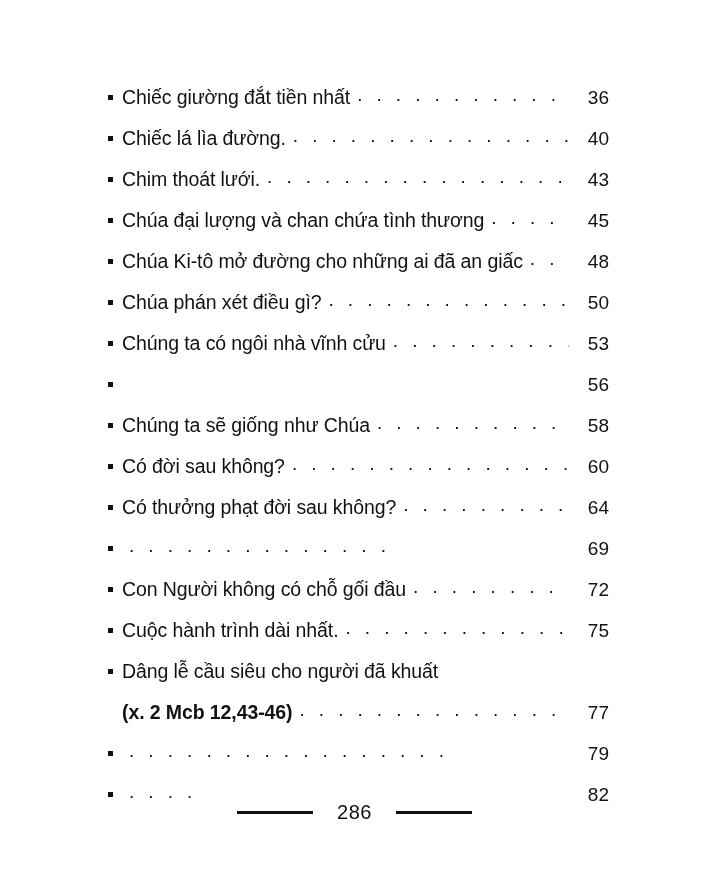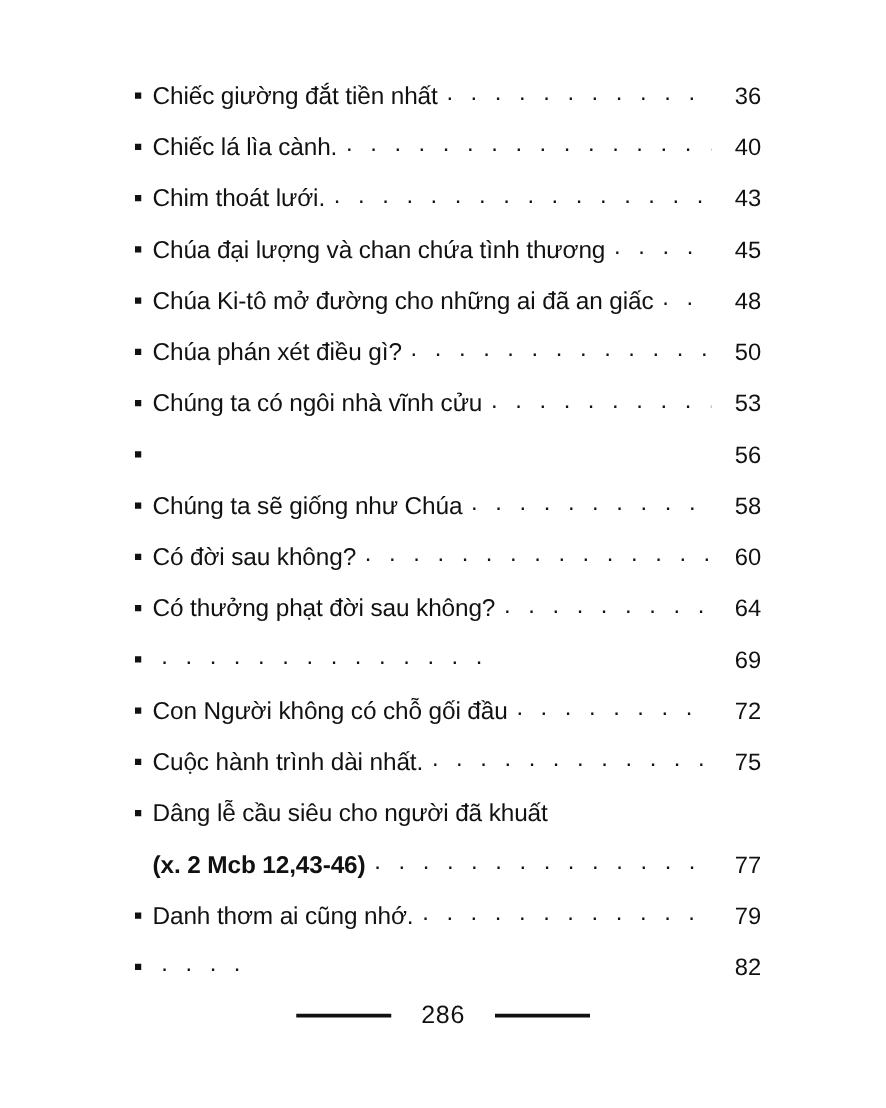--- a/index.html
+++ b/index.html
@@ -15,21 +15,21 @@
     position: relative;
     overflow: hidden;
   }
   .page {
     position: absolute;
     top: 0;
     left: 0;
     width: 709px;
     height: 886px;
     box-sizing: border-box;
-    padding: 68px 100px 0 108px;
+    padding: 88px 100px 0 108px;
   }
   .toc-list {
     list-style: none;
     margin: 0;
     padding: 0;
   }
   .toc-entry {
     display: flex;
     align-items: baseline;
     font-size: 19.5px;
@@ -113,21 +113,21 @@
 <div class="page">
   <ul class="toc-list">
       <li class="toc-entry">
         <span class="bullet"></span>
         <span class="entry-title">Chiếc giường đắt tiền nhất</span>
         <span class="leader">. . . . . . . . . . . . . . .</span>
         <span class="page-num">36</span>
       </li>
       <li class="toc-entry">
         <span class="bullet"></span>
-        <span class="entry-title">Chiếc lá lìa cành.</span>
+        <span class="entry-title">Chiếc lá lìa đường.</span>
         <span class="leader">. . . . . . . . . . . . . . . . . . . . . .</span>
         <span class="page-num">40</span>
       </li>
       <li class="toc-entry">
         <span class="bullet"></span>
         <span class="entry-title">Chim thoát lưới.</span>
         <span class="leader">. . . . . . . . . . . . . . . . . . . . . . .</span>
         <span class="page-num">43</span>
       </li>
       <li class="toc-entry">
@@ -201,21 +201,20 @@
         <span class="page-num"></span>
       </li>
       <li class="toc-entry continuation">
         <span class="bullet"></span>
         <span class="entry-title">(x. 2 Mcb 12,43-46)</span>
         <span class="leader">. . . . . . . . . . . . . . . . . . . . .</span>
         <span class="page-num">77</span>
       </li>
       <li class="toc-entry">
         <span class="bullet"></span>
-        <span class="entry-title">Danh thơm ai cũng nhớ.</span>
         <span class="leader">. . . . . . . . . . . . . . . . .</span>
         <span class="page-num">79</span>
       </li>
       <li class="toc-entry">
         <span class="bullet"></span>
         <span class="leader">. . . .</span>
         <span class="page-num">82</span>
       </li>
     </ul>
 </div>

